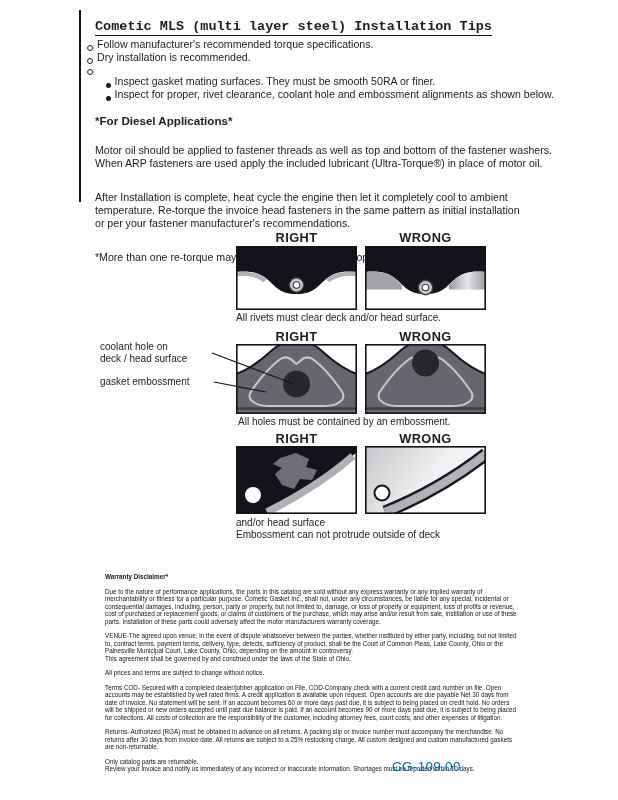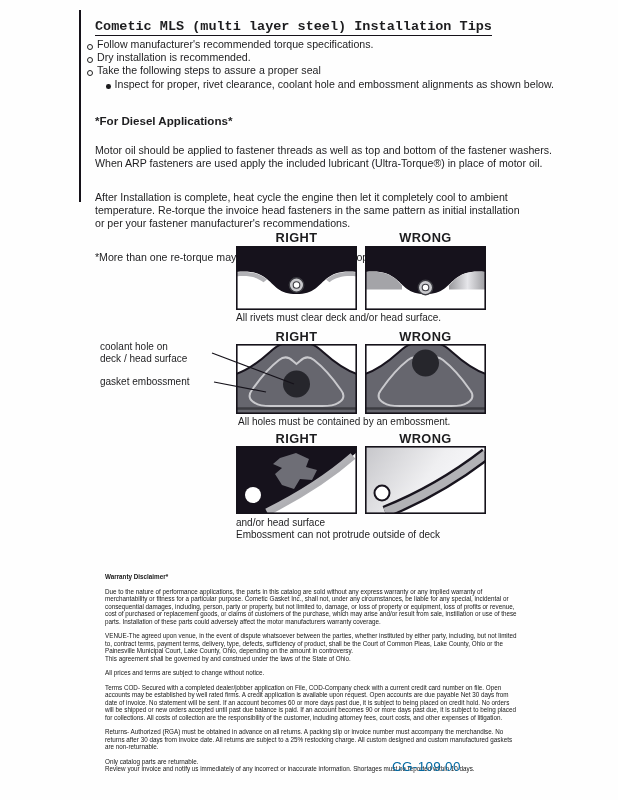--- a/index.html
+++ b/index.html
@@ -4,21 +4,21 @@
 <style>
   html,body{margin:0;padding:0;background:#ffffff;}
   #page{
     position:relative;width:618px;height:800px;background:#fefefe;
     font-family:"Liberation Sans", sans-serif;color:#1d1d1f;overflow:hidden;
   }
   .vrule{position:absolute;left:79px;top:10px;width:2px;height:192px;background:#15121a;}
   .title{position:absolute;left:95px;top:18px;font-size:13.5px;font-weight:bold;line-height:16px;}
   .title span{border-bottom:1.6px solid #15121a;padding-bottom:1px;font-family:Liberation Mono, monospace;}
   .tips{position:absolute;left:87px;top:38px;font-size:10.6px;line-height:13.2px;}
-  .b-row{display:flex;align-items:center;}
+  .b-row{display:flex;align-items:flex-end;}
   .ring{flex:0 0 auto;width:4px;height:4px;border:1.1px solid #222;border-radius:50%;margin:4.2px 4px 0 0;}
   .dot{flex:0 0 auto;width:4.6px;height:4.6px;background:#1d1d1f;border-radius:50%;margin:4px 4px 0 0;}
   .sub{margin-left:19px;}
   .diesel-h{position:absolute;left:95px;top:114px;font-size:11.6px;font-weight:bold;}
   .diesel{position:absolute;left:95px;top:131px;width:482px;font-size:10.6px;line-height:13.2px;white-space:pre-line;}
   .diesel p{margin:0 0 7px 0;}
   .hdr{position:absolute;width:121px;text-align:center;font-size:12.8px;font-weight:bold;letter-spacing:.4px;}
   .panel{position:absolute;width:121px;}
   .cap{position:absolute;font-size:10px;font-weight:normal;line-height:12px;}
   .callout{position:absolute;left:100px;width:112px;text-align:left;font-size:10px;line-height:11.5px;}
@@ -44,21 +44,24 @@
     <div class="b-row">
         <span class="ring"></span>
         <span>Follow manufacturer's recommended torque specifications.</span>
       </div>
     <div class="b-row">
         <span class="ring"></span>
         <span>Dry installation is recommended.</span>
       </div>
     <div class="b-row">
         <span class="ring"></span>
-        <span>Take the following steps to assure a proper seal</span>
+      </div>
+    <div class="b-row sub">
+        <span class="dot"></span>
+        <span>Inspect gasket mating surfaces.  They must be smooth 50RA or finer.</span>
       </div>
     <div class="b-row sub">
         <span class="dot"></span>
         <span>Inspect for proper, rivet clearance, coolant hole and embossment alignments as shown below.</span>
       </div>
   </div>
 
   <div class="diesel-h">*For Diesel Applications*</div>
   <div class="diesel">
     <p>Motor oil should be applied to fastener threads as well as top and bottom of the fastener washers.

